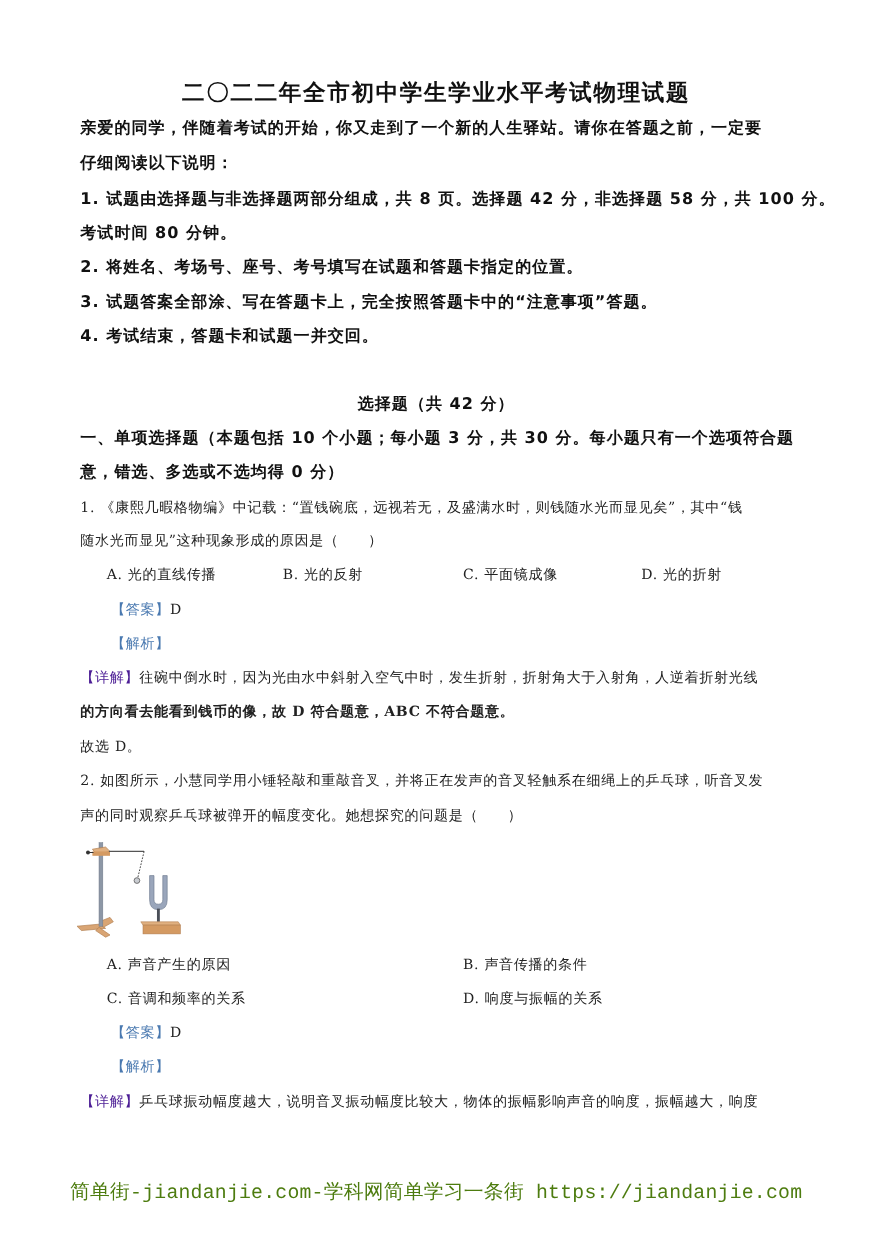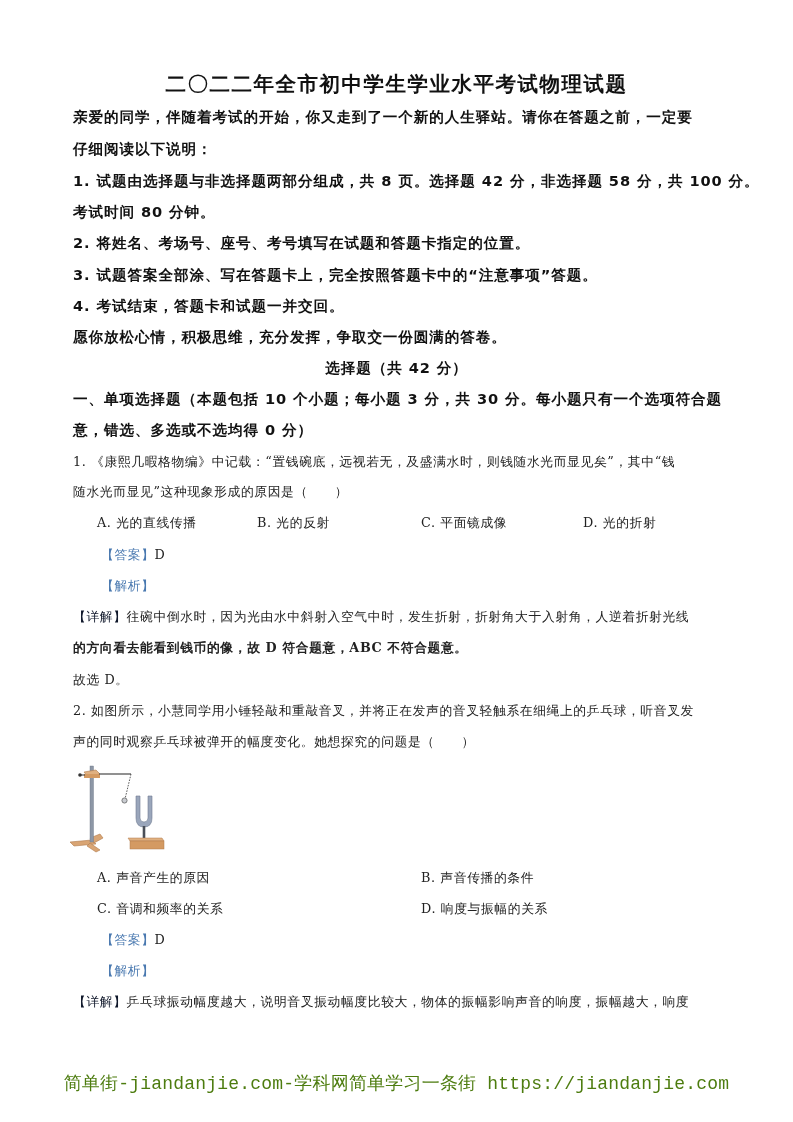--- a/index.html
+++ b/index.html
@@ -9,21 +9,21 @@
   .line { position: absolute; left: 73px; white-space: nowrap; line-height: 20px; }
   .title { position: absolute; left: 0; width: 793px; top: 70px; text-align: center;
            font-family: "DejaVu Sans", "Liberation Sans", sans-serif; font-weight: bold;
            font-size: 20.5px; letter-spacing: 1.5px; color: #111; }
   .b { font-family: "DejaVu Sans", "Liberation Sans", sans-serif; font-weight: bold;
        font-size: 14.6px; letter-spacing: 0.9px; color: #111; }
   .n { font-family: "DejaVu Serif", "Liberation Serif", serif; font-size: 12.8px;
        letter-spacing: 0.6px; color: #222; }
   .center { left: 0; width: 793px; text-align: center; }
   .tag { color: #4a79b0; margin-left: 28px; }
-  .tag-dark { color: #0f172a; }
+  .tag-dark { color: #4c1d95; }
   .opt { position: absolute; white-space: nowrap; line-height: 20px; margin-left: 24px; }
   .figure { position: absolute; left: 70px; top: 764px; width: 100px; height: 92px; }
   .footer { position: absolute; left: 0; width: 793px; top: 1071px; text-align: center;
             font-family: Liberation Mono, monospace; font-size: 18px;
             color: #4d7c0f; letter-spacing: 0.2px; }
 </style>
 </head>
 <body>
 
 <div class="page">
@@ -31,21 +31,20 @@
   <div class="title">二〇二二年全市初中学生学业水平考试物理试题</div>
 
   <div class="line b" style="top:107px;">亲爱的同学，伴随着考试的开始，你又走到了一个新的人生驿站。请你在答题之前，一定要</div>
   <div class="line b" style="top:139px;">仔细阅读以下说明：</div>
 
   <div class="line b" style="top:171px;">1.  试题由选择题与非选择题两部分组成，共 8 页。选择题 42 分，非选择题 58 分，共 100 分。</div>
   <div class="line b" style="top:202px;">考试时间 80 分钟。</div>
   <div class="line b" style="top:233px;">2.  将姓名、考场号、座号、考号填写在试题和答题卡指定的位置。</div>
   <div class="line b" style="top:265px;">3.  试题答案全部涂、写在答题卡上，完全按照答题卡中的“注意事项”答题。</div>
   <div class="line b" style="top:296px;">4.  考试结束，答题卡和试题一并交回。</div>
-  <div class="line b" style="top:327px;">愿你放松心情，积极思维，充分发挥，争取交一份圆满的答卷。</div>
 
   <div class="line b center" style="top:358px;">选择题（共 42 分）</div>
 
   <div class="line b" style="top:389px;">一、单项选择题（本题包括 10 个小题；每小题 3 分，共 30 分。每小题只有一个选项符合题</div>
   <div class="line b" style="top:420px;">意，错选、多选或不选均得 0 分）</div>
 
   <div class="line n" style="top:452px;">1. 《康熙几暇格物编》中记载：“置钱碗底，远视若无，及盛满水时，则钱随水光而显见矣”，其中“钱</div>
   <div class="line n" style="top:482px;">随水光而显见”这种现象形成的原因是（　　）</div>
 
   <div class="opt n" style="left:73px; top:513px;">

